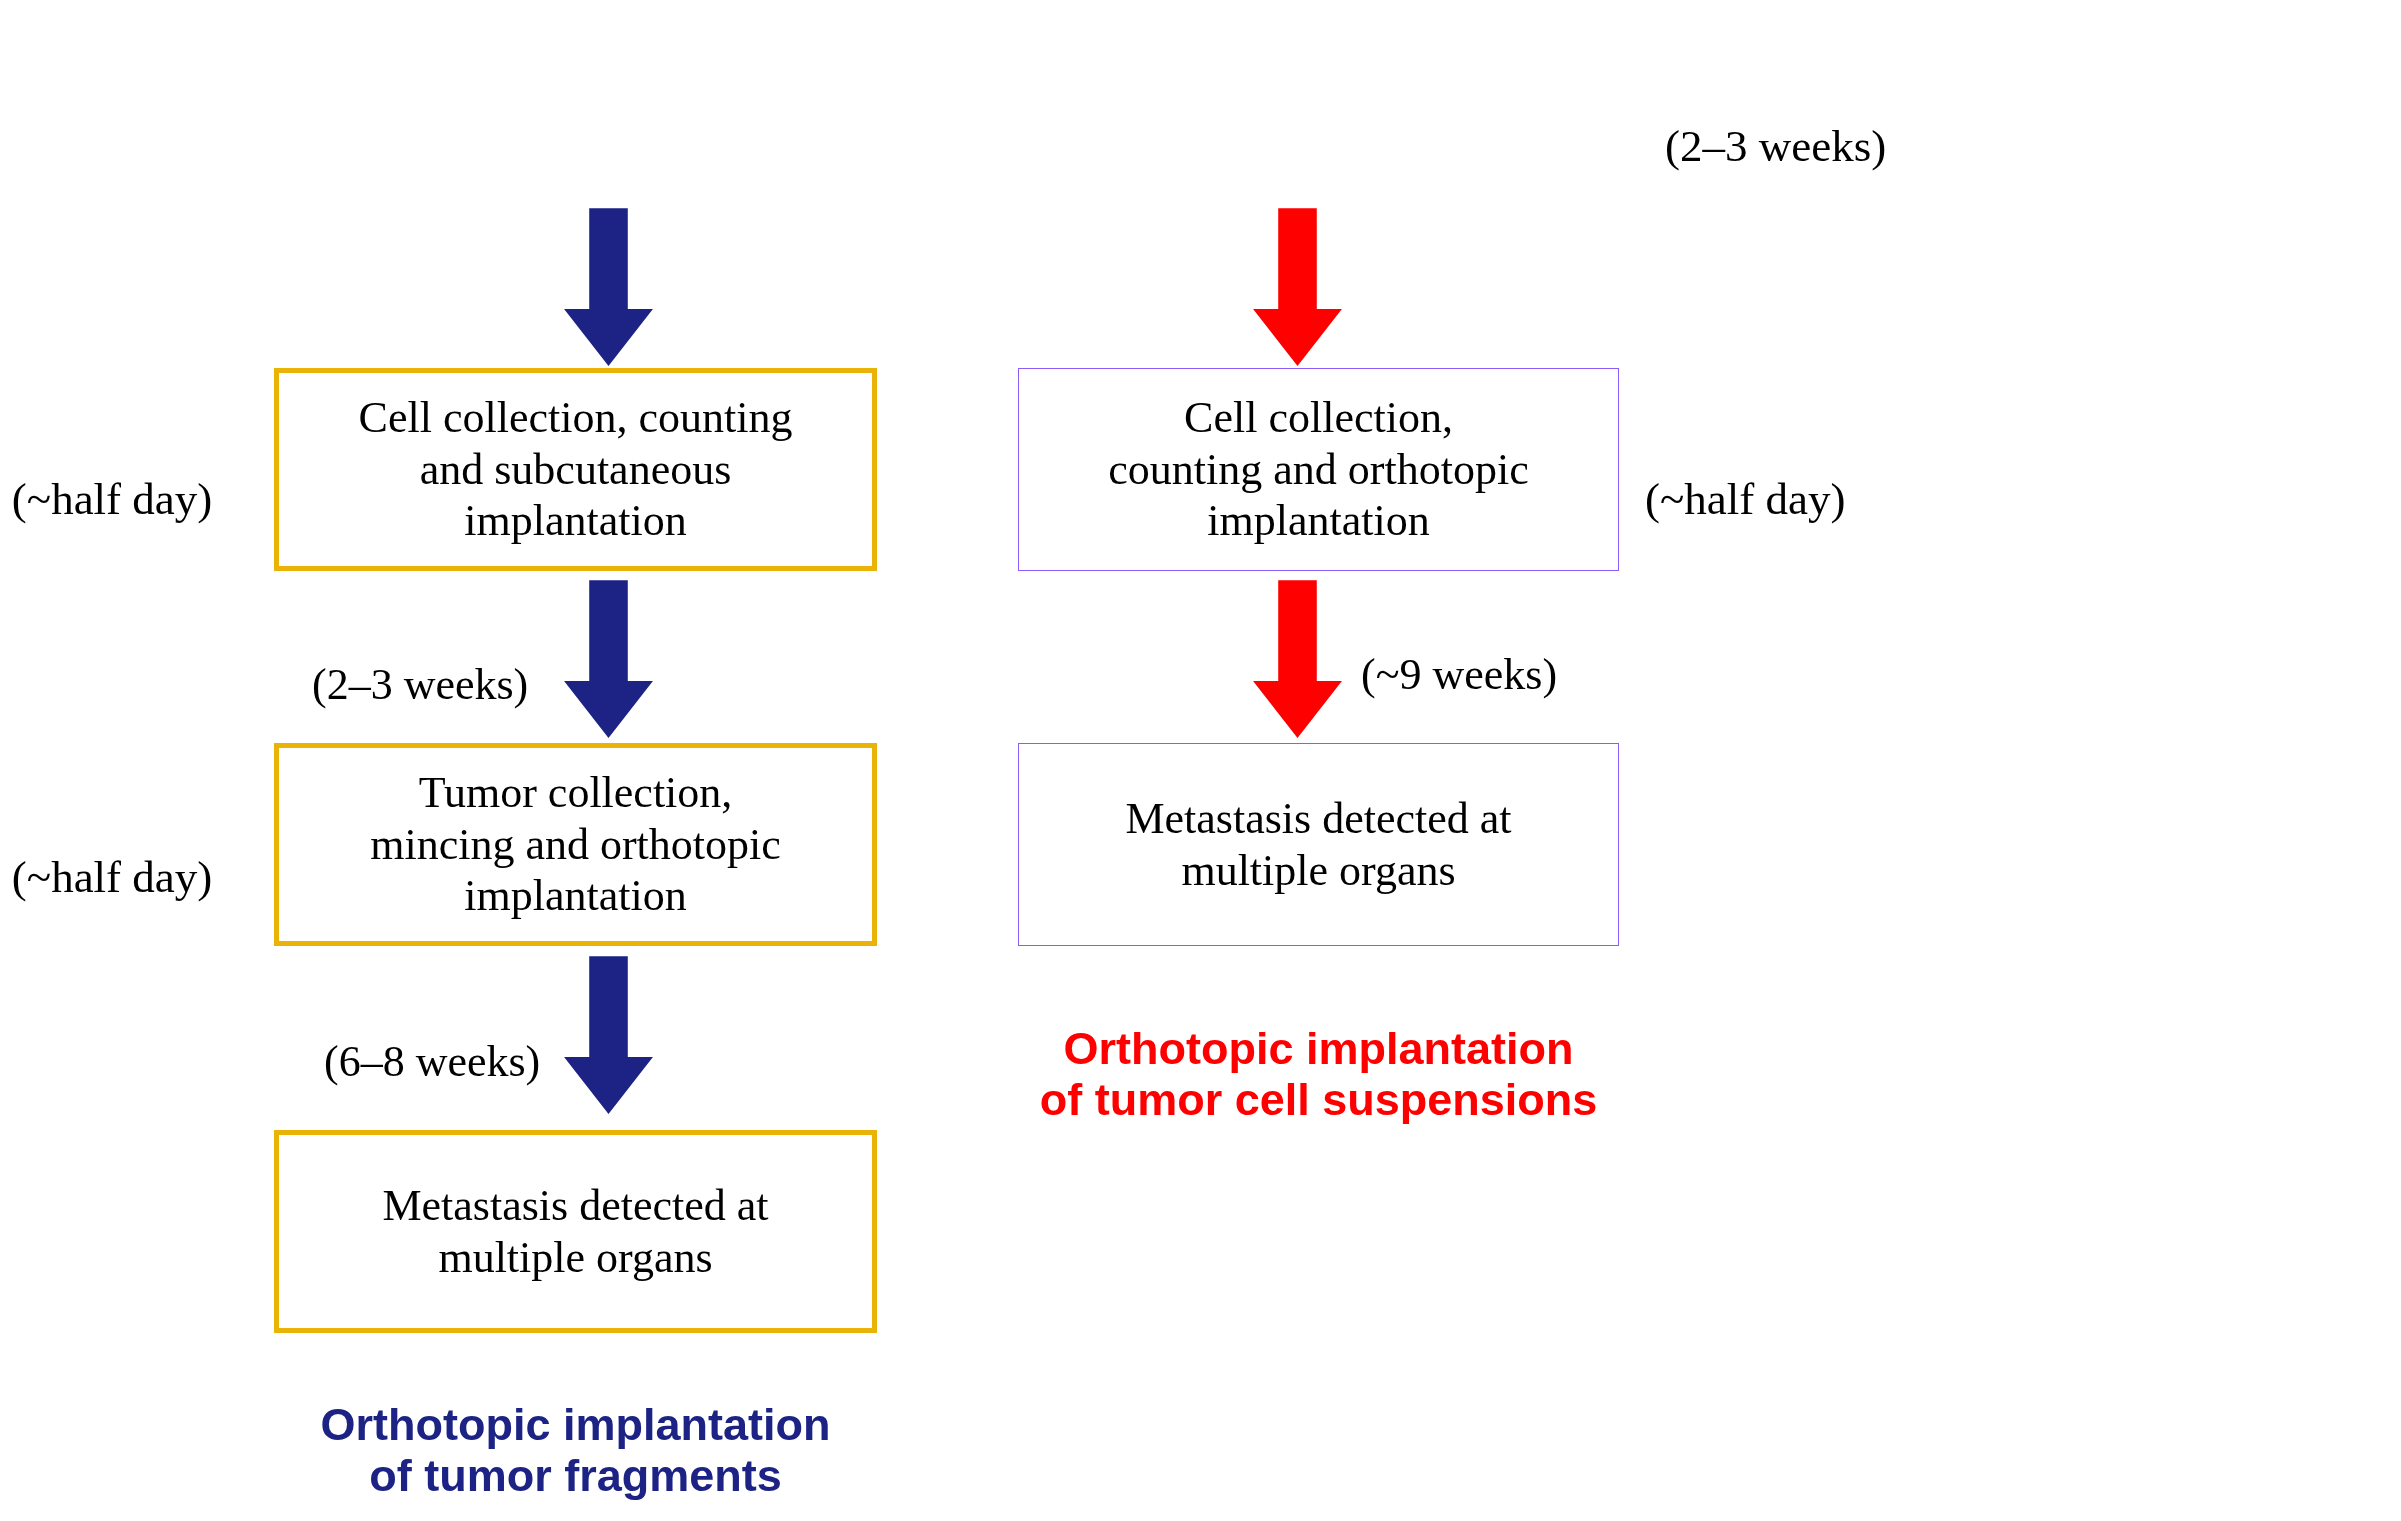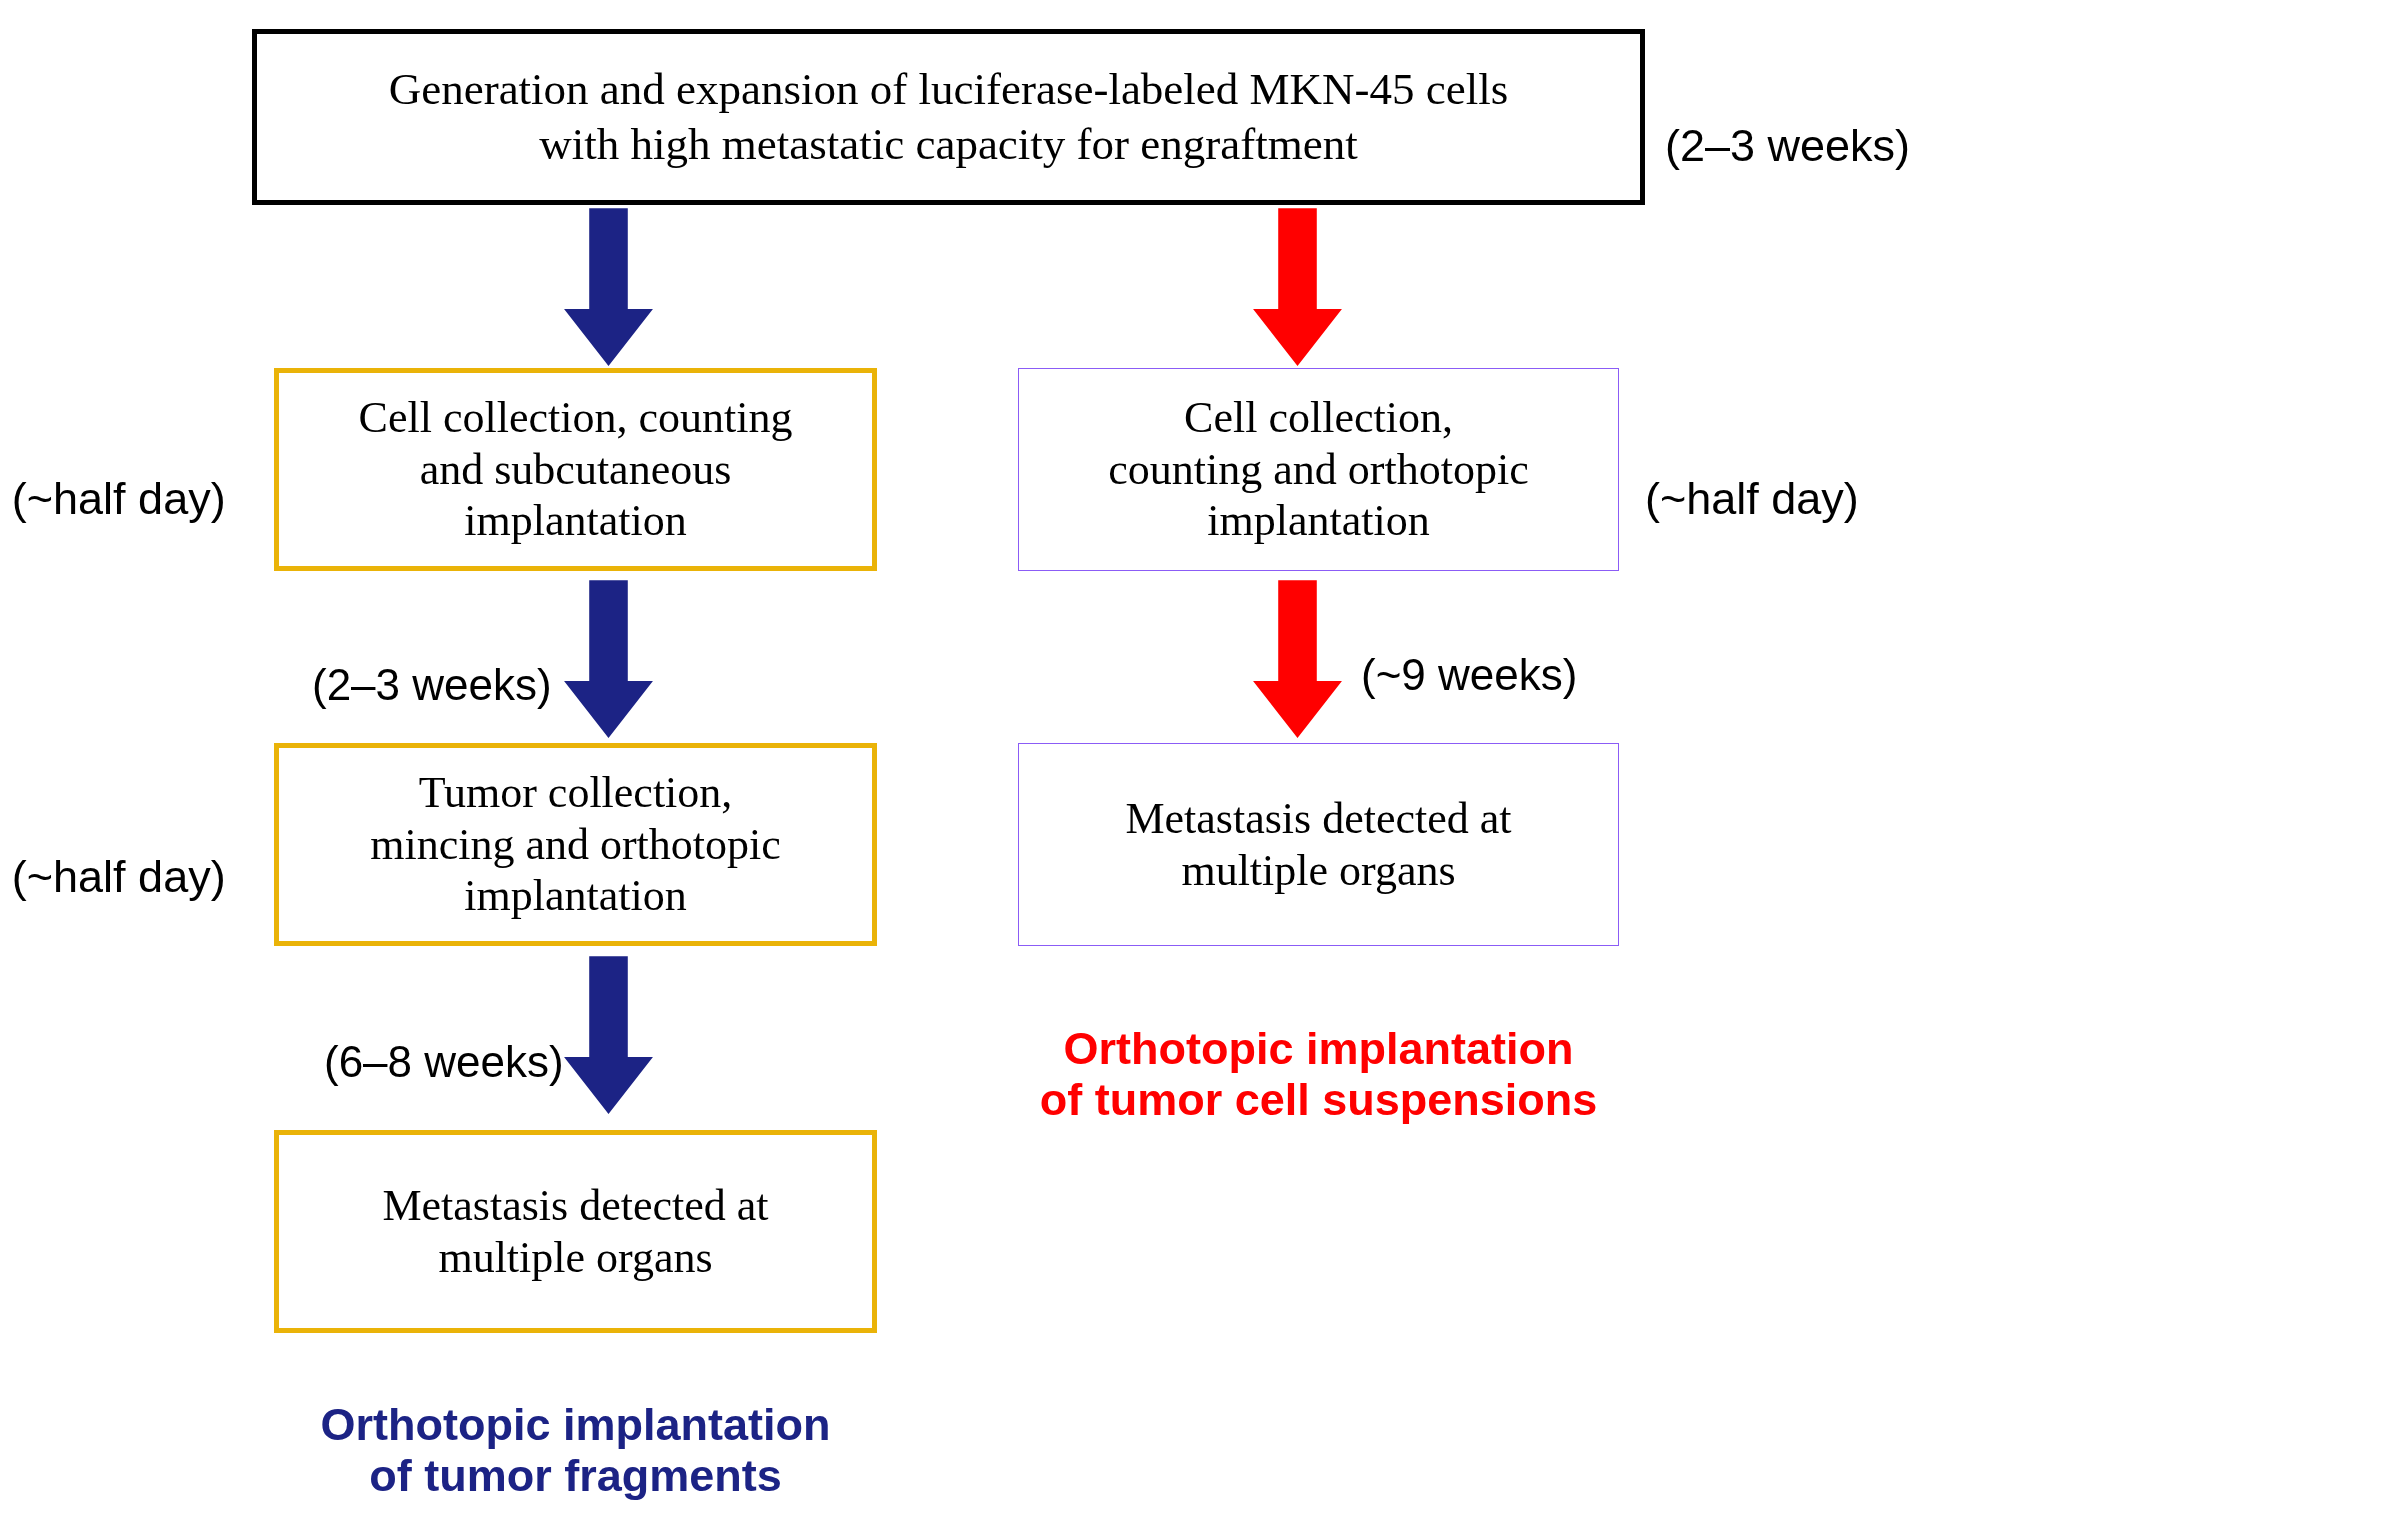--- a/index.html
+++ b/index.html
@@ -43,21 +43,21 @@
     border: 1px solid #8b5cf6;
   }
 
   
   .label {
     position: absolute;
     white-space: pre-line;
     line-height: 1.12;
   }
   .label-serif {
-    font-family: Liberation Sans, sans-serif;
+    font-family: Liberation Serif, serif;
   }
   .caption {
     position: absolute;
     text-align: center;
     white-space: pre-line;
     font-weight: bold;
     line-height: 1.13;
     font-family: Liberation Sans, sans-serif;
   }
   .caption-blue { color: #1C2385; }
@@ -67,24 +67,20 @@
   
   .arrow {
     position: absolute;
   }
 </style>
 </head>
 <body>
 
 <div id="canvas">
 
-  <div class="box box-black" style="left:252px; top:29px; width:1393px; height:176px; font-size:45px; line-height:1.22;">
-    <span class="box-text">Generation and expansion of luciferase-labeled MKN-45 cells
-with high metastatic capacity for engraftment</span>
-  </div>
 
   <div class="label label-serif" style="left:1665px; top:71px; font-size:45px;">
     <span>(2–3 weeks)</span>
   </div>
 
   <svg class="arrow" style="left:554px; top:208px; width:109px; height:160px;" viewBox="0 0 130 190">
     <polygon points="42,0 88,0 88,120 118,120 65,188 12,120 42,120" fill="#1C2385"></polygon>
   </svg>
 
   <svg class="arrow" style="left:1243px; top:208px; width:109px; height:160px;" viewBox="0 0 130 190">

